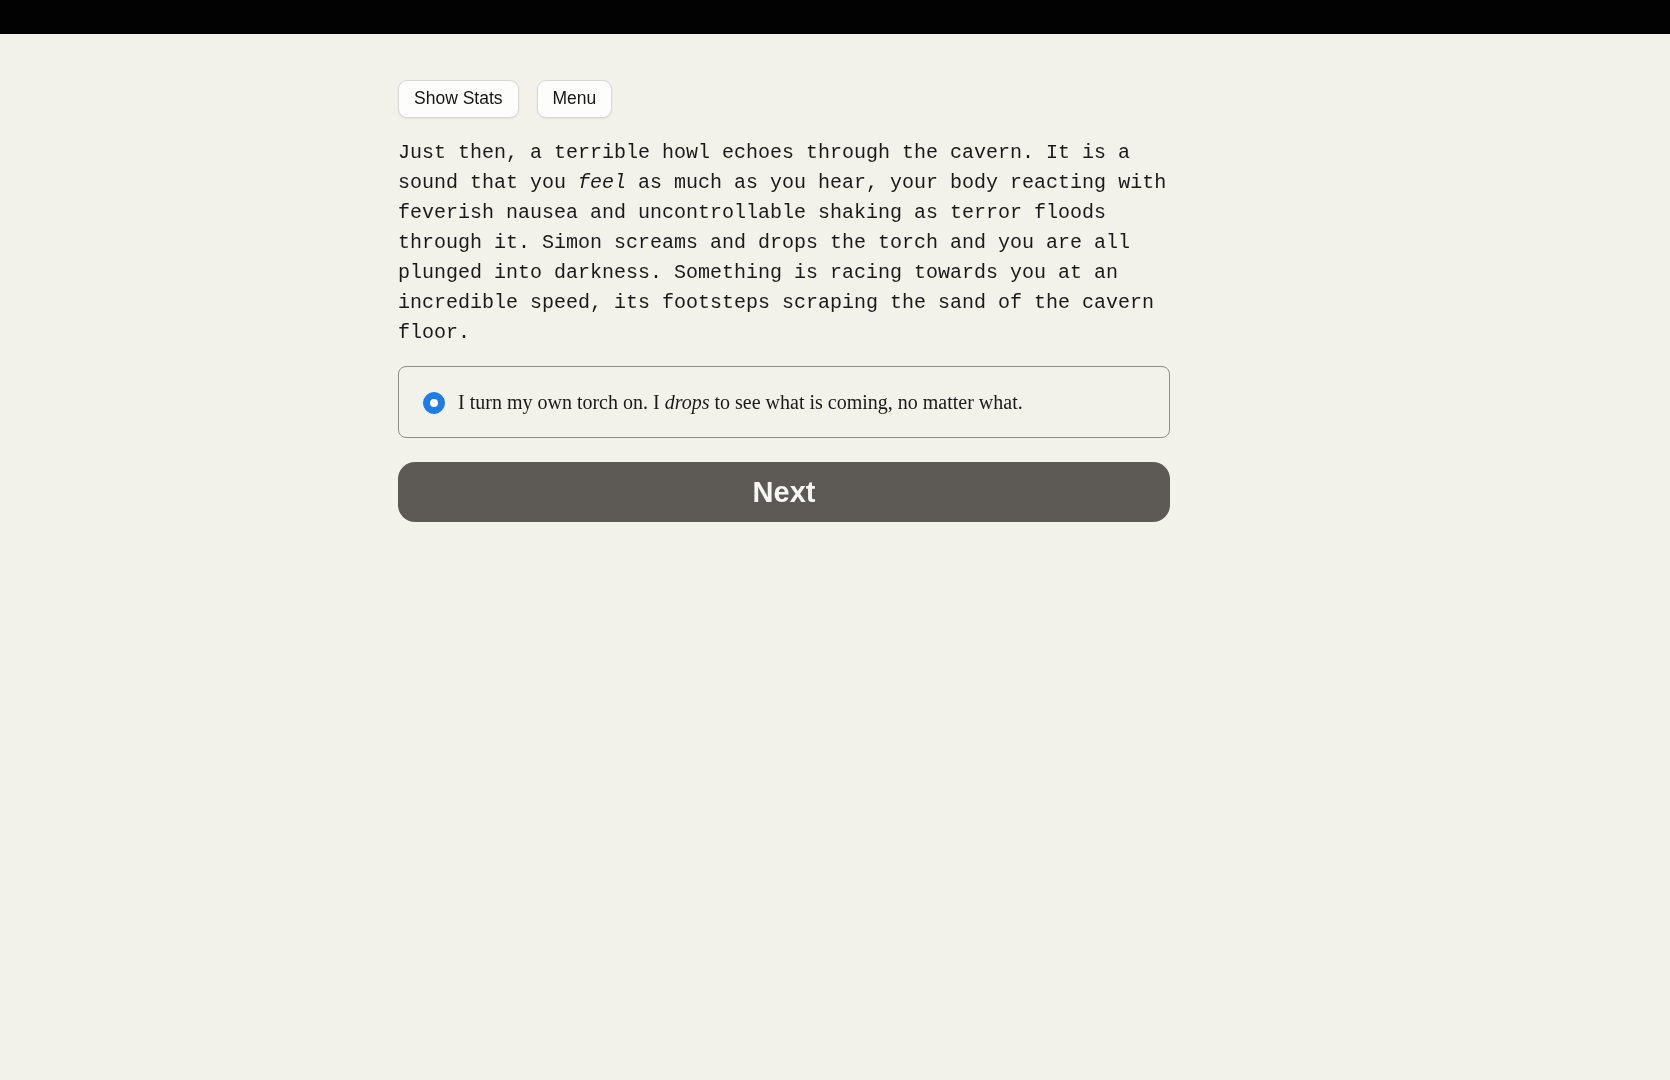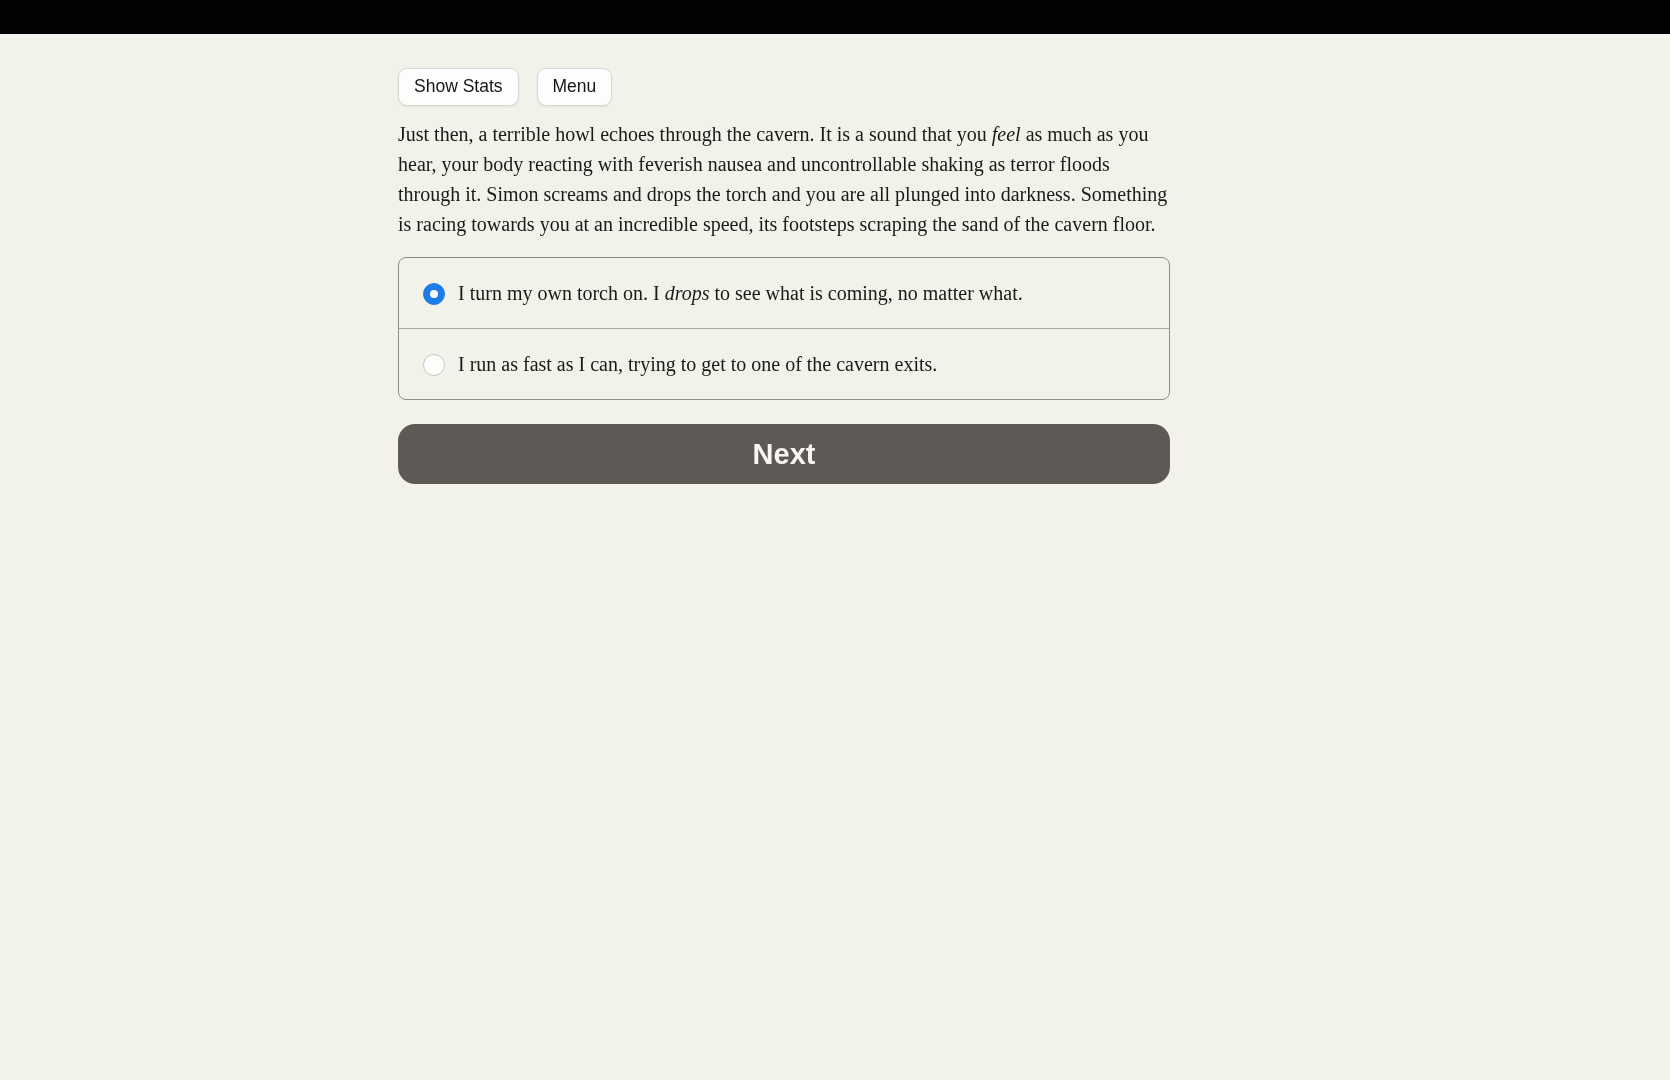--- a/index.html
+++ b/index.html
@@ -17,21 +17,21 @@
     font-family: "Liberation Sans", sans-serif;
   }
   .top-bar {
     width: 100%;
     height: 34px;
     background: #020202;
   }
   .content {
     margin-left: 398px;
     width: 772px;
-    padding-top: 34px;
+    padding-top: 46px;
   }
   .toolbar {
     display: flex;
     gap: 18px;
     align-items: center;
   }
   .toolbar button {
     font-family: "Liberation Sans", sans-serif;
     font-size: 17.5px;
     color: #161616;
@@ -42,21 +42,22 @@
     box-shadow: 0 1px 2px rgba(0,0,0,0.07);
     cursor: pointer;
   }
   .story {
     font-family: "Liberation Serif", "DejaVu Serif", serif;
     color: var(--ink);
     font-size: 20px;
     line-height: 30px;
   }
   .story-paragraph {
-    margin-top: 13px;
+    margin-top: 20px;
+    font-family: Liberation Mono, monospace;
   }
   .story-prompt {
     margin-top: 20px;
   }
   .choice-box {
     margin-top: 18px;
     border: 1px solid #8f8f89;
     border-radius: 8px;
     overflow: hidden;
   }
@@ -127,20 +128,17 @@
   </div>
 
   <div class="story story-paragraph"><span>Just then, a terrible howl echoes through the cavern. It is a sound that you </span><em>feel</em><span> as much as you hear, your body reacting with feverish nausea and uncontrollable shaking as terror floods through it. Simon screams and drops the torch and you are all plunged into darkness. Something is racing towards you at an incredible speed, its footsteps scraping the sand of the cavern floor.</span></div>
 
 
   <div class="choice-box" id="choice-list">
 
   <label class="choice-row">
         <span class="radio selected"></span><span class="choice-text"><span>I turn my own torch on. I </span><em>drops</em><span> to see what is coming, no matter what.</span></span>
       </label>
-      <label class="choice-row">
-        <span class="radio"></span><span class="choice-text"><span>I run as fast as I can, trying to get to one of the cavern exits.</span></span>
-      </label>
     </div>
 
   <button class="next-btn">Next</button>
 
 </div>
 
 </body></html>

